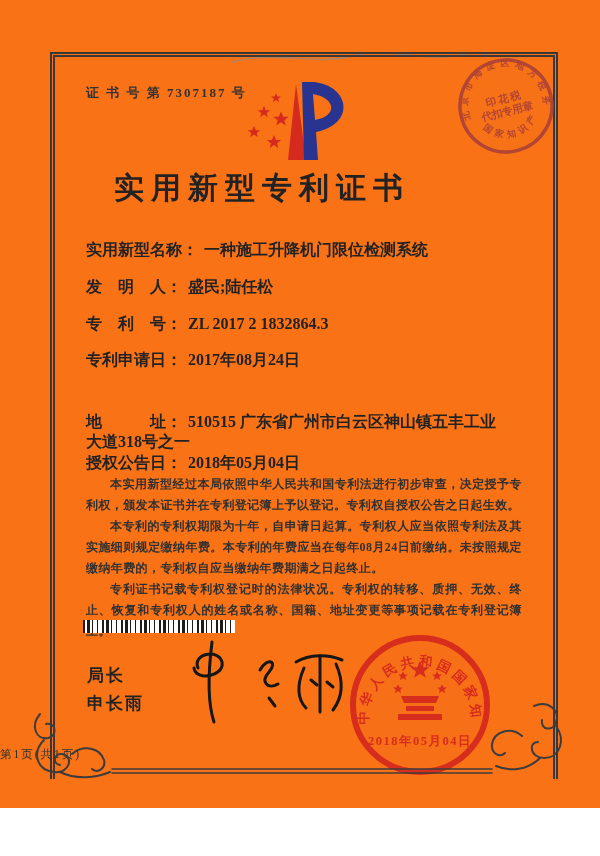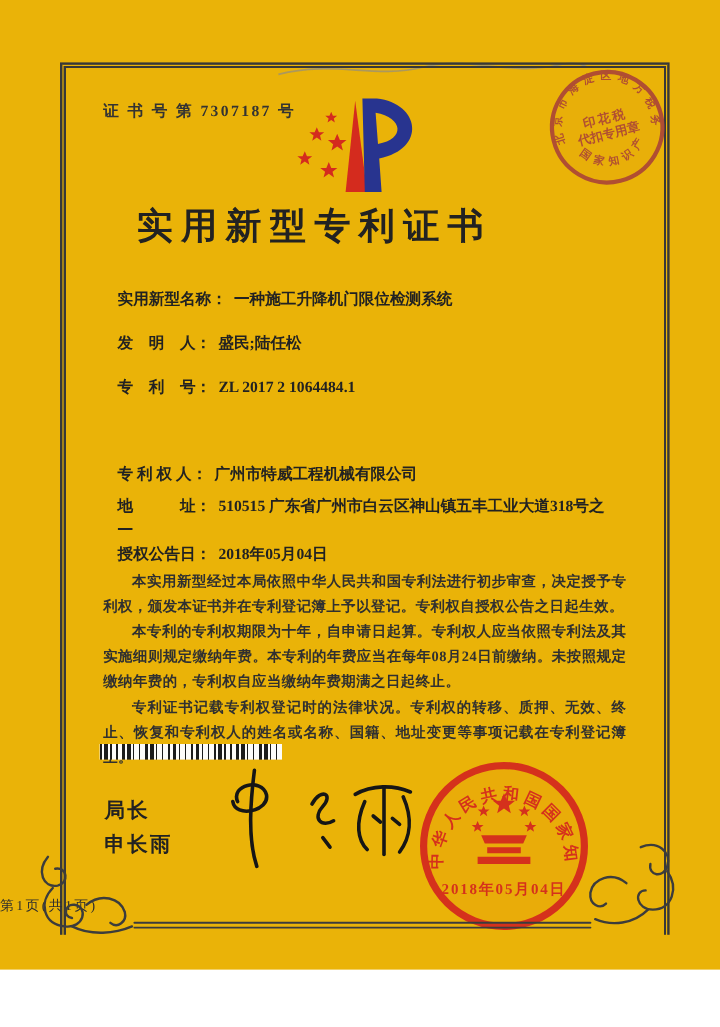--- a/index.html
+++ b/index.html
@@ -1,31 +1,31 @@
 <!DOCTYPE html>
 <html><head>
 <meta charset="utf-8">
 <style>
   html,body{margin:0;padding:0;}
   body{font-family:"Liberation Serif","DejaVu Serif",serif;background:#e9e7e3;}
-  #canvas{position:relative;width:600px;height:856px;background:#eab308;overflow:hidden;margin:0 auto;color:#2b2b2b;}
+  #canvas{position:relative;width:600px;height:856px;background:#f97316;overflow:hidden;margin:0 auto;color:#2b2b2b;}
 
   
   .frame{position:absolute;left:50px;top:52px;width:498px;height:722px;
          border-top:5px double #383838;border-left:5px double #383838;border-right:5px double #383838;}
   .squiggle{position:absolute;left:228px;top:46px;width:266px;height:24px;}
 
   .cert-no{position:absolute;left:86px;top:84px;font-size:13px;font-weight:700;letter-spacing:2px;color:#333;}
 
   .logo{position:absolute;left:238px;top:76px;width:134px;height:92px;}
 
   .title{position:absolute;left:0;top:168px;width:524px;text-align:center;
          font-size:30px;font-weight:700;letter-spacing:7px;color:#222;}
 
-  .field{position:absolute;left:86px;font-size:13px;font-weight:700;color:#222;white-space:nowrap;margin-left:12px;}
+  .field{position:absolute;left:86px;font-size:16px;font-weight:700;color:#222;white-space:nowrap;}
   .field .flabel{margin-right:6px;}
   .field-wrap{white-space:normal;width:414px;line-height:20px;}
   .grant-no{left:358px;}
 
   .legal{position:absolute;left:86px;top:474px;width:436px;font-size:12px;
          line-height:21px;font-weight:600;color:#303030;letter-spacing:0.4px;text-align:justify;}
   .legal p{margin:0;text-indent:2em;}
 
   .barcode{position:absolute;left:83px;top:620px;width:152px;height:13px;
     background:repeating-linear-gradient(90deg,#1c1c1c 0 2px,#fdfcfa 2px 4px,#1c1c1c 4px 7px,#fdfcfa 7px 9px,#1c1c1c 9px 10px,#fdfcfa 10px 14px,#1c1c1c 14px 15px,#fdfcfa 15px 19px);}
@@ -74,24 +74,24 @@
 
   <div class="title">实用新型专利证书</div>
 
   <div class="field" style="top:240px">
     <span class="flabel">实用新型名称：</span><span class="fvalue">一种施工升降机门限位检测系统</span>
   </div>
   <div class="field" style="top:277px">
     <span class="flabel">发　明　人：</span><span class="fvalue">盛民;陆任松</span>
   </div>
   <div class="field" style="top:314px">
-    <span class="flabel">专　利　号：</span><span class="fvalue">ZL 2017 2 1064484.1</span>
+    <span class="flabel">专　利　号：</span><span class="fvalue">ZL 2017 2 1832864.3</span>
   </div>
-  <div class="field" style="top:386px">
-    <span class="flabel">专 利 权 人：</span><span class="fvalue">广州市特威工程机械有限公司</span>
+  <div class="field" style="top:350px">
+    <span class="flabel">专利申请日：</span><span class="fvalue">2017年08月24日</span>
   </div>
   <div class="field field-wrap" style="top:412px">
     <span class="flabel">地　　　址：</span><span class="fvalue">510515 广东省广州市白云区神山镇五丰工业大道318号之一</span>
   </div>
   <div class="field" style="top:453px">
     <span class="flabel">授权公告日：</span><span class="fvalue">2018年05月04日</span>
   </div>
 
   <div class="legal">
     <p>本实用新型经过本局依照中华人民共和国专利法进行初步审查，决定授予专利权，颁发本证书并在专利登记簿上予以登记。专利权自授权公告之日起生效。</p>

